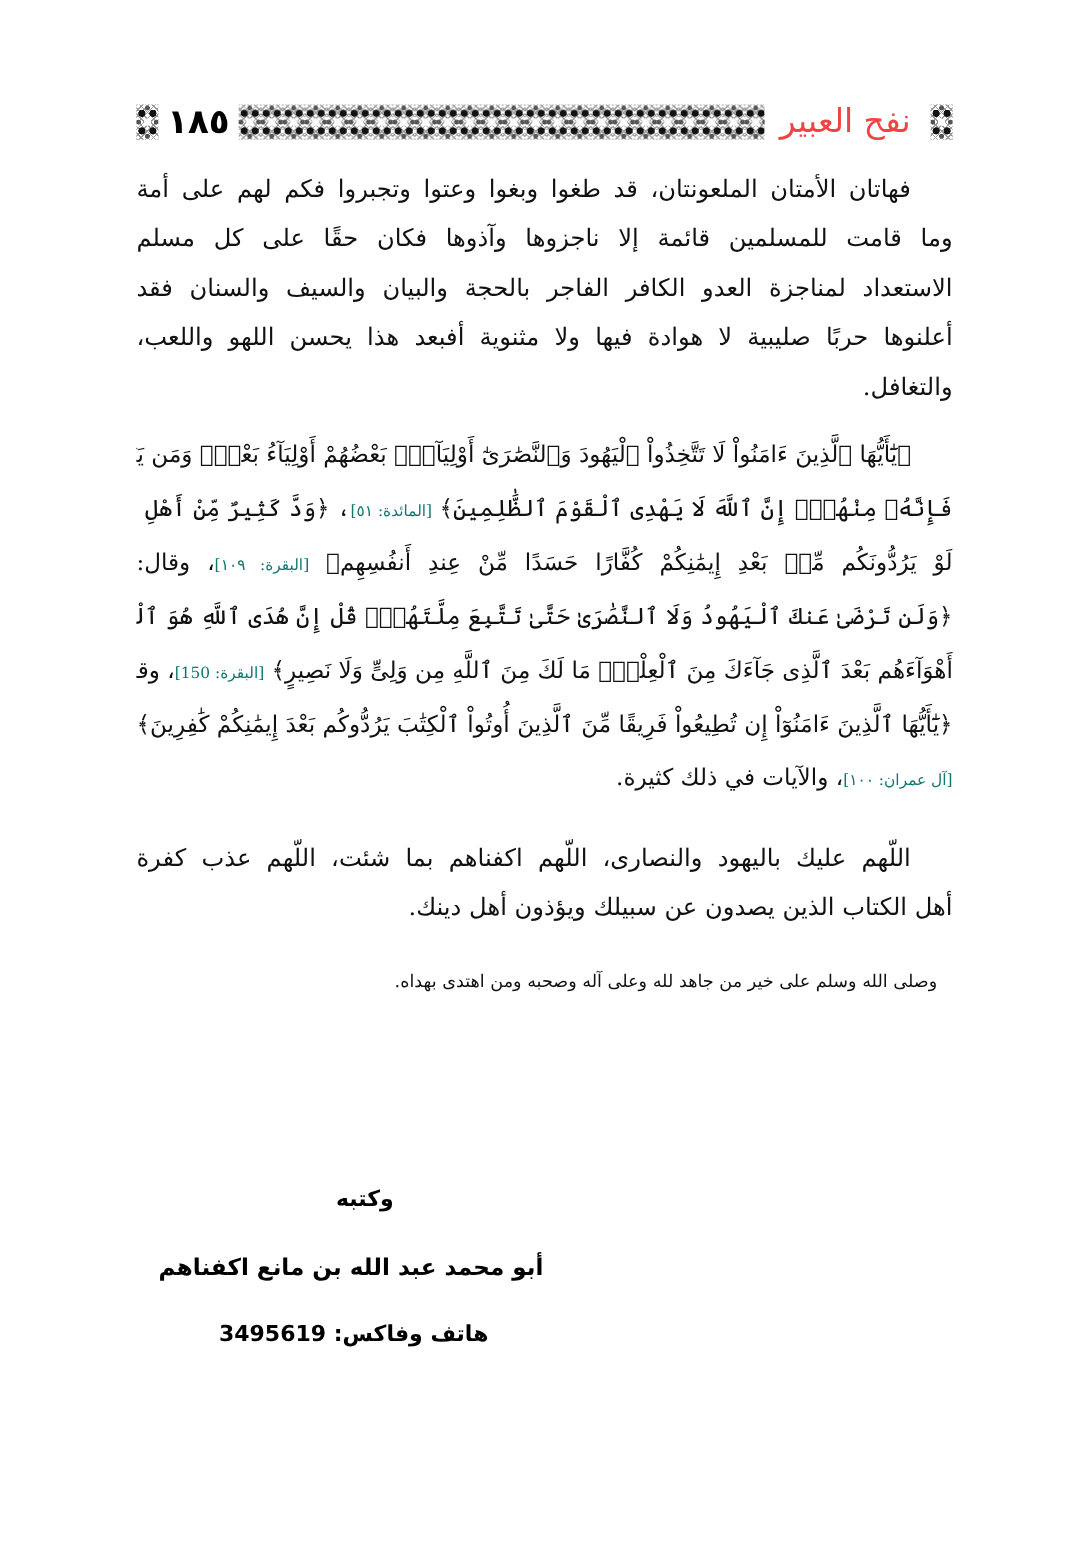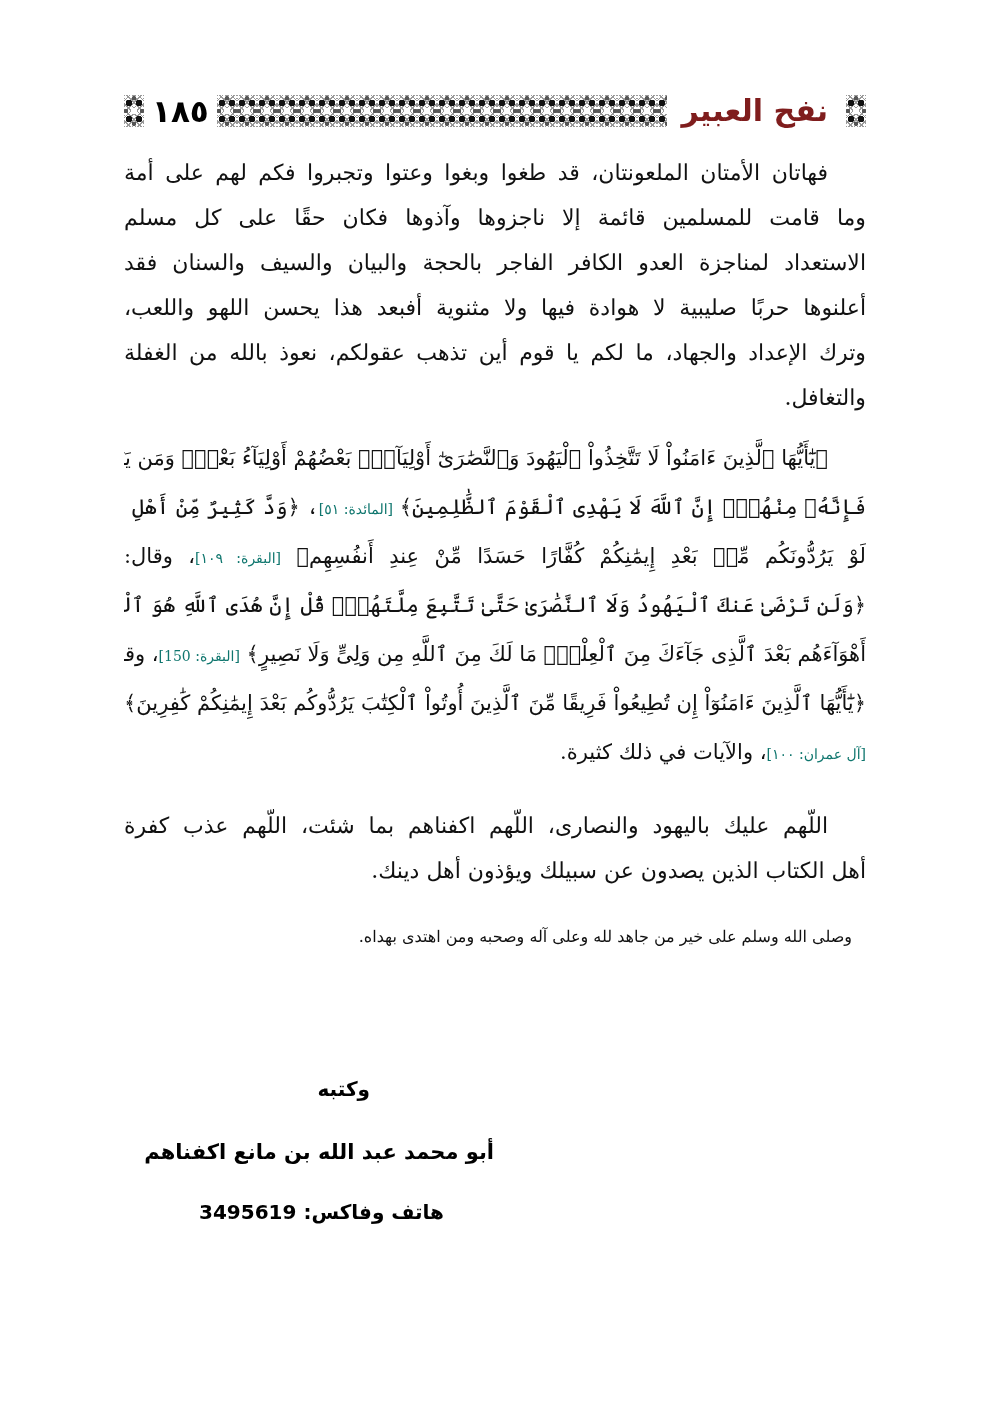--- a/index.html
+++ b/index.html
@@ -50,25 +50,25 @@
         radial-gradient(circle at 90% 50%, #555 0 2px, transparent 2.5px),
         repeating-linear-gradient(45deg, #999 0 1px, transparent 1px 4px),
         repeating-linear-gradient(-45deg, #999 0 1px, transparent 1px 4px);
       background-size: 20px 32px;
       background-repeat: repeat-x;
     }
     .orn-end { width: 20px; }
     .orn-long { width: 337px; }
     .title {
       font-family: "DejaVu Sans", sans-serif;
-      font-weight: bold;
+      font-weight: normal;
       font-size: 30px;
       line-height: 32px;
       margin: 0 18px 0 14px;
-      color: #7f1d1d;
+      color: #ef4444;
       white-space: nowrap;
     }
     .page-num {
       font-family: "DejaVu Sans", sans-serif;
       font-weight: bold;
       font-size: 31px;
       line-height: 32px;
       margin: 0 8px;
       color: #000;
       white-space: nowrap;
@@ -118,21 +118,21 @@
     .sig {
       position: absolute;
       left: 0;
       width: 742px;
       direction: rtl;
       font-family: "DejaVu Sans", sans-serif;
       font-weight: bold;
       color: #000;
     }
     .sig-written { top: 1077px; font-size: 20px; }
-    .sig-written span { position: absolute; right: 496px; white-space: nowrap; }
+    .sig-written span { position: absolute; right: 508px; white-space: nowrap; }
     .sig-name { top: 1140px; font-size: 21px; }
     .sig-name span { position: absolute; right: 372px; white-space: nowrap; }
     .sig-phone { top: 1200px; font-size: 20px; }
     .sig-phone span { position: absolute; right: 422px; white-space: nowrap; }
   </style>
 </head>
 <body>
 
 <div class="page">
 
@@ -144,21 +144,20 @@
     <div class="orn orn-end"></div>
   </div>
 
   <div class="body">
 
     <div class="paragraph">
       <span class="line first">فهاتان الأمتان الملعونتان، قد طغوا وبغوا وعتوا وتجبروا فكم لهم على أمة</span>
       <span class="line">وما قامت للمسلمين قائمة إلا ناجزوها وآذوها فكان حقًا على كل مسلم</span>
       <span class="line">الاستعداد لمناجزة العدو الكافر الفاجر بالحجة والبيان والسيف والسنان فقد</span>
       <span class="line">أعلنوها حربًا صليبية لا هوادة فيها ولا مثنوية أفبعد هذا يحسن اللهو واللعب،</span>
-      <span class="line">وترك الإعداد والجهاد، ما لكم يا قوم أين تذهب عقولكم، نعوذ بالله من الغفلة</span>
       <span class="line last">والتغافل.</span>
     </div>
 
     <div class="quran">
       <span class="line first">
         <span>﴿يَٰٓأَيُّهَا ٱلَّذِينَ ءَامَنُواْ لَا تَتَّخِذُواْ ٱلْيَهُودَ وَٱلنَّصَٰرَىٰٓ أَوْلِيَآءَۘ بَعْضُهُمْ أَوْلِيَآءُ بَعْضٍۚ وَمَن يَتَوَلَّهُم مِّنكُمْ</span>
       </span>
       <span class="line">
         <span>فَإِنَّهُۥ مِنْهُمْۗ إِنَّ ٱللَّهَ لَا يَهْدِى ٱلْقَوْمَ ٱلظَّٰلِمِينَ﴾</span>
         <span class="ref">[المائدة: ٥١]</span><span>، ﴿وَدَّ كَثِيرٌ مِّنْ أَهْلِ ٱلْكِتَٰبِ</span>

